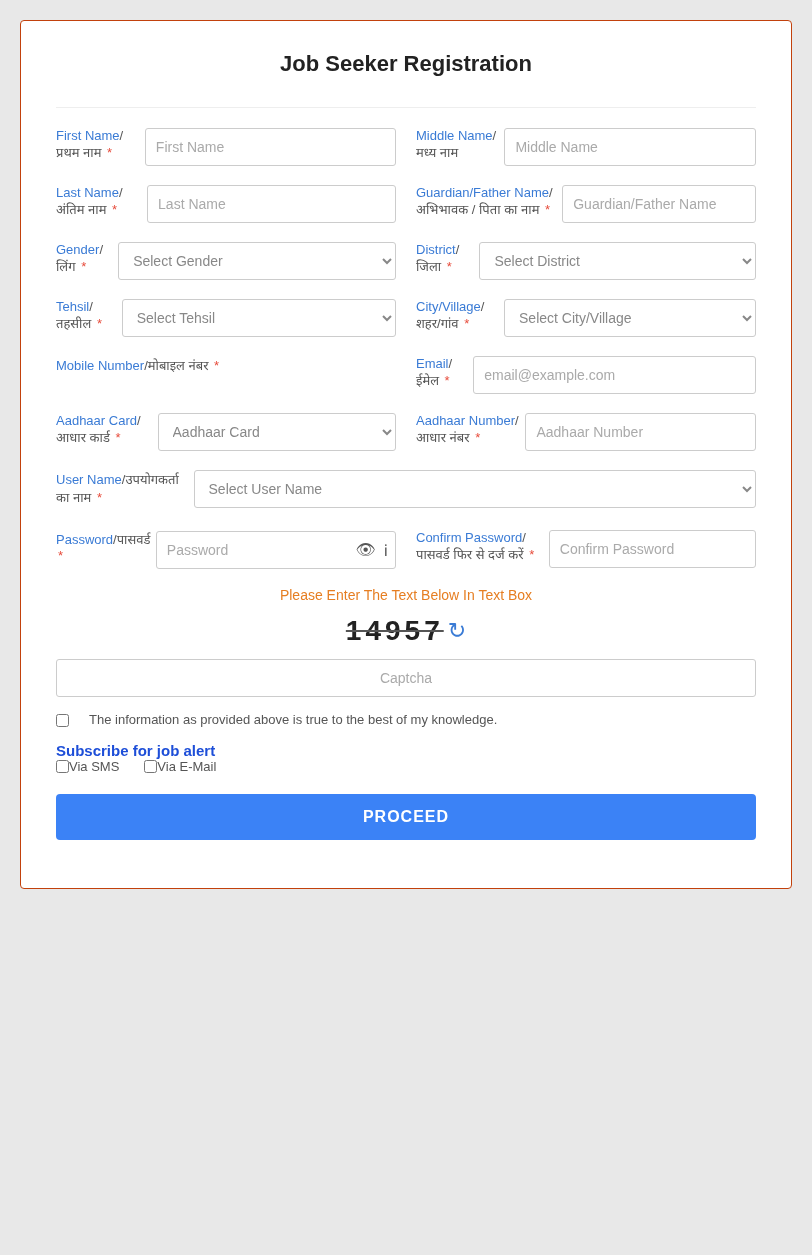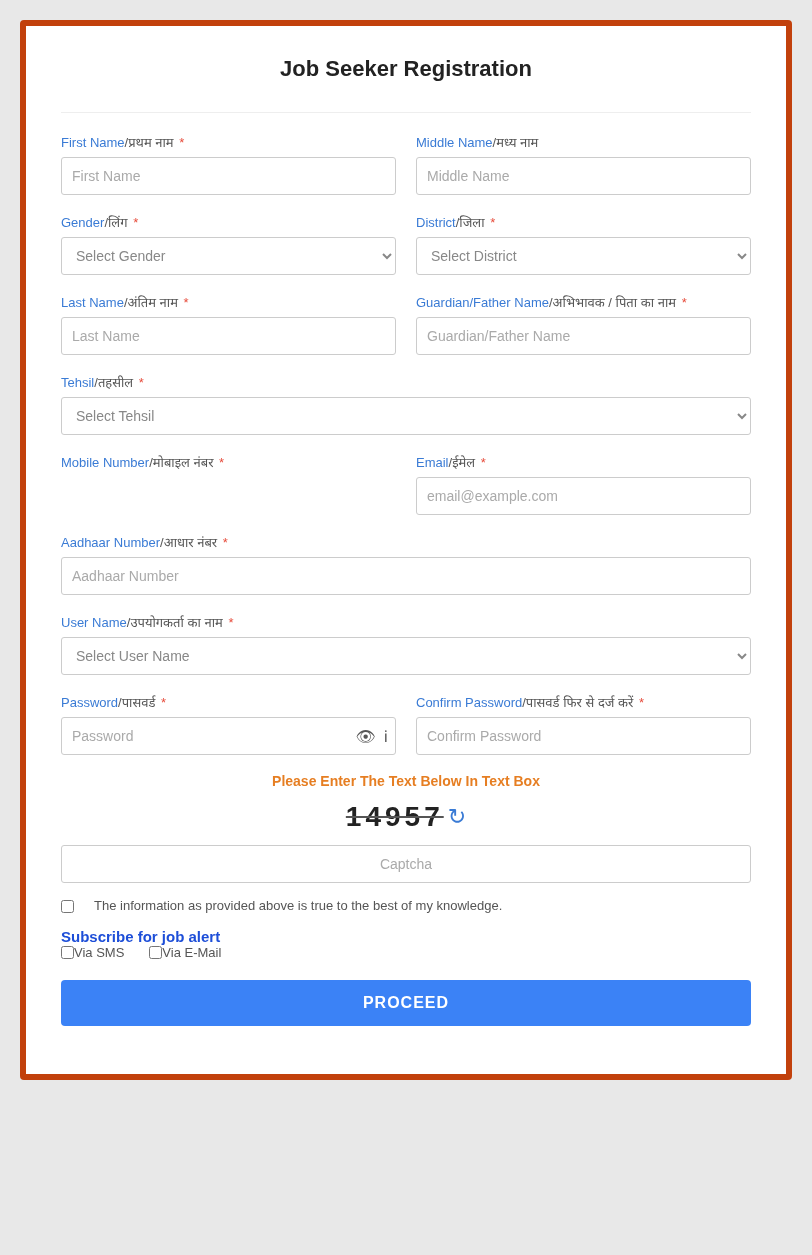--- a/index.html
+++ b/index.html
@@ -7,41 +7,41 @@
       background: #e8e8e8;
       font-family: Arial, sans-serif;
       display: flex;
       justify-content: center;
       align-items: flex-start;
       min-height: 100vh;
       padding: 20px;
     }
     .form-container {
       background: #fff;
-      border: 6px solid #c2410c;
+      border: 1px solid #c2410c;
       border-radius: 4px;
       width: 780px;
       padding: 30px 35px 30px 35px;
     }
     .form-title {
       text-align: center;
       font-size: 22px;
       font-weight: bold;
       color: #222;
       margin-bottom: 30px;
     }
     .form-row {
       display: flex;
       gap: 20px;
       margin-bottom: 18px;
     }
     .form-group {
       flex: 1;
       display: flex;
-      flex-direction: column;
+      flex-direction: row;
     }
     .form-group.full-width {
       flex: 1 1 100%;
     }
     label {
       font-size: 13px;
       color: #555;
       margin-bottom: 6px;
     }
     label .required {
@@ -100,21 +100,20 @@
       font-size: 16px;
     }
     .captcha-section {
       text-align: center;
       margin: 10px 0 15px 0;
     }
     .captcha-instruction {
       color: #e67e22;
       font-size: 14px;
       margin-bottom: 12px;
-      font-weight: bold;
     }
     .captcha-display {
       display: flex;
       align-items: center;
       justify-content: center;
       gap: 4px;
       margin-bottom: 12px;
     }
     .captcha-text {
       font-size: 28px;
@@ -231,20 +230,38 @@
         <span class="label-en">Middle Name</span>/<span class="label-hi">मध्य नाम</span>
       </label>
       <input type="text" placeholder="Middle Name" style="">
     </div>
   </div>
 
   
   <div class="form-row">
     <div class="form-group">
       <label>
+        <span class="label-en">Last Name</span>/<span class="label-hi">अंतिम नाम</span>
+        <span class="required">*</span>
+      </label>
+      <input type="text" placeholder="Last Name" style="">
+    </div>
+    <div class="form-group">
+      <label>
+        <span class="label-en">Guardian/Father Name</span>/<span class="label-hi">अभिभावक / पिता का नाम</span>
+        <span class="required">*</span>
+      </label>
+      <input type="text" placeholder="Guardian/Father Name" style="">
+    </div>
+  </div>
+
+  
+  <div class="form-row">
+    <div class="form-group">
+      <label>
         <span class="label-en">Gender</span>/<span class="label-hi">लिंग</span>
         <span class="required">*</span>
       </label>
       <select>
         <option value="">Select Gender</option>
         <option value="male">Male</option>
         <option value="female">Female</option>
         <option value="other">Other</option>
       </select>
     </div>
@@ -256,45 +273,36 @@
       <select>
         <option value="">Select District</option>
       </select>
     </div>
   </div>
 
   
   <div class="form-row">
     <div class="form-group">
       <label>
-        <span class="label-en">Last Name</span>/<span class="label-hi">अंतिम नाम</span>
-        <span class="required">*</span>
-      </label>
-      <input type="text" placeholder="Last Name" style="">
-    </div>
-    <div class="form-group">
-      <label>
-        <span class="label-en">Guardian/Father Name</span>/<span class="label-hi">अभिभावक / पिता का नाम</span>
-        <span class="required">*</span>
-      </label>
-      <input type="text" placeholder="Guardian/Father Name" style="">
-    </div>
-  </div>
-
-  
-  <div class="form-row">
-    <div class="form-group">
-      <label>
         <span class="label-en">Tehsil</span>/<span class="label-hi">तहसील</span>
         <span class="required">*</span>
       </label>
       <select>
         <option value="">Select Tehsil</option>
       </select>
     </div>
+    <div class="form-group">
+      <label>
+        <span class="label-en">City/Village</span>/<span class="label-hi">शहर/गांव</span>
+        <span class="required">*</span>
+      </label>
+      <select>
+        <option value="">Select City/Village</option>
+      </select>
+    </div>
   </div>
 
   
   <div class="form-row">
     <div class="form-group">
       <label>
         <span class="label-en">Mobile Number</span>/<span class="label-hi">मोबाइल नंबर</span>
         <span class="required">*</span>
       </label>
     </div>
@@ -302,20 +310,29 @@
       <label>
         <span class="label-en">Email</span>/<span class="label-hi">ईमेल</span>
         <span class="required">*</span>
       </label>
       <input type="email" placeholder="email@example.com" style="">
     </div>
   </div>
 
   
   <div class="form-row">
+    <div class="form-group">
+      <label>
+        <span class="label-en">Aadhaar Card</span>/<span class="label-hi">आधार कार्ड</span>
+        <span class="required">*</span>
+      </label>
+      <select>
+        <option value="">Aadhaar Card</option>
+      </select>
+    </div>
     <div class="form-group">
       <label>
         <span class="label-en">Aadhaar Number</span>/<span class="label-hi">आधार नंबर</span>
         <span class="required">*</span>
       </label>
       <input type="text" placeholder="Aadhaar Number" style="">
     </div>
   </div>
 
   

